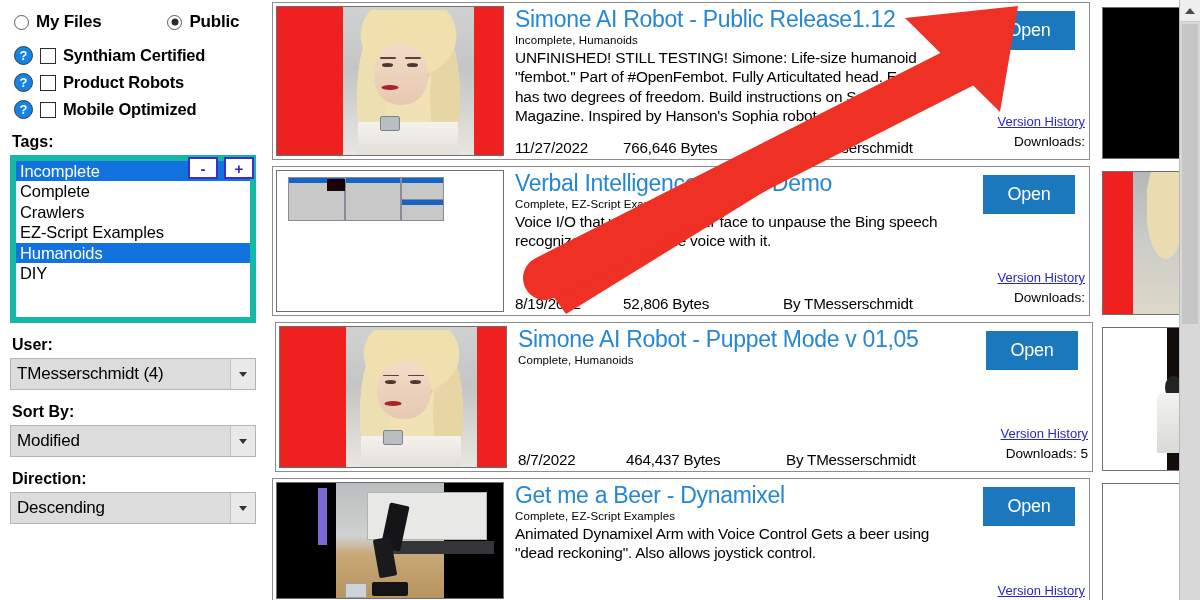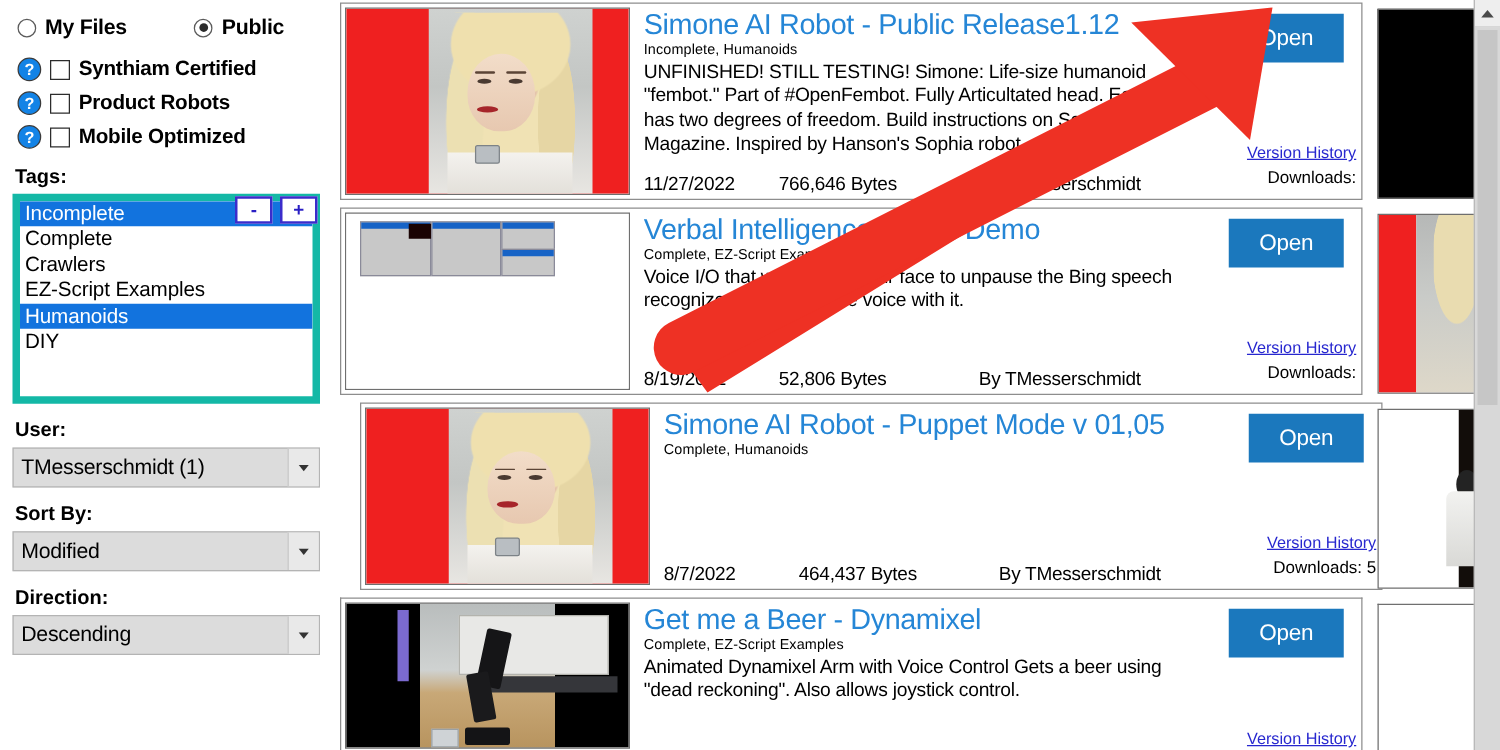--- a/index.html
+++ b/index.html
@@ -13,21 +13,21 @@
   .app{position:absolute;inset:0;display:flex;}
 
   
   .sidebar{
     width:266px;flex:0 0 266px;
     background:#ffffff;
     padding:8px 10px 0 10px;
     box-sizing:border-box;
     position:relative;
   }
-  .radio-row{display:flex;align-items:center;gap:4px;margin:4px 0 14px 4px;}
+  .radio-row{display:flex;align-items:center;gap:16px;margin:4px 0 14px 4px;}
   .radio-item{display:flex;align-items:center;gap:7px;}
   .radio-item.second{margin-left:50px;}
   .radio{
     width:15px;height:15px;border-radius:50%;
     border:1.6px solid #5a5a5a;background:#fff;
     box-sizing:border-box;position:relative;flex:0 0 15px;
   }
   .radio.checked::after{
     content:"";position:absolute;left:50%;top:50%;
     width:7px;height:7px;border-radius:50%;background:#2b2b2b;
@@ -92,21 +92,21 @@
     flex:1;position:relative;background:#fff;
     padding-top:2px;box-sizing:border-box;overflow:hidden;
   }
   .col-wrap{position:absolute;left:6px;top:2px;right:0;bottom:0;}
   .card{
     position:absolute;display:flex;
     border:1px solid #8d8d8d;background:#fff;box-sizing:border-box;
   }
   .card.c1{left:0;top:0;width:818px;height:158px;}
   .card.c2{left:0;top:164px;width:818px;height:150px;}
-  .card.c3{left:16px;top:320px;width:818px;height:150px;}
+  .card.c3{left:3px;top:320px;width:818px;height:150px;}
   .card.c4{left:0;top:476px;width:818px;height:124px;border-bottom:none;}
 
   .thumb{
     flex:0 0 228px;width:228px;
     border:1px solid #6f6f6f;margin:3px;box-sizing:border-box;
     overflow:hidden;position:relative;background:#fff;
   }
   
   .th-fembot{position:absolute;inset:0;background:#ef2020;}
   .th-fembot .img{
@@ -285,21 +285,21 @@
 
       </div>
       <div class="tag-btns">
         <div class="tag-btn">-</div>
         <div class="tag-btn">+</div>
       </div>
     </div>
 
     <div class="field-label">User:</div>
     <div class="select">
-      <span>TMesserschmidt (1)</span>
+      <span>TMesserschmidt (4)</span>
       <span class="caret">
           <i></i>
         </span>
     </div>
 
     <div class="field-label">Sort By:</div>
     <div class="select">
       <span>Modified</span>
       <span class="caret">
           <i></i>

